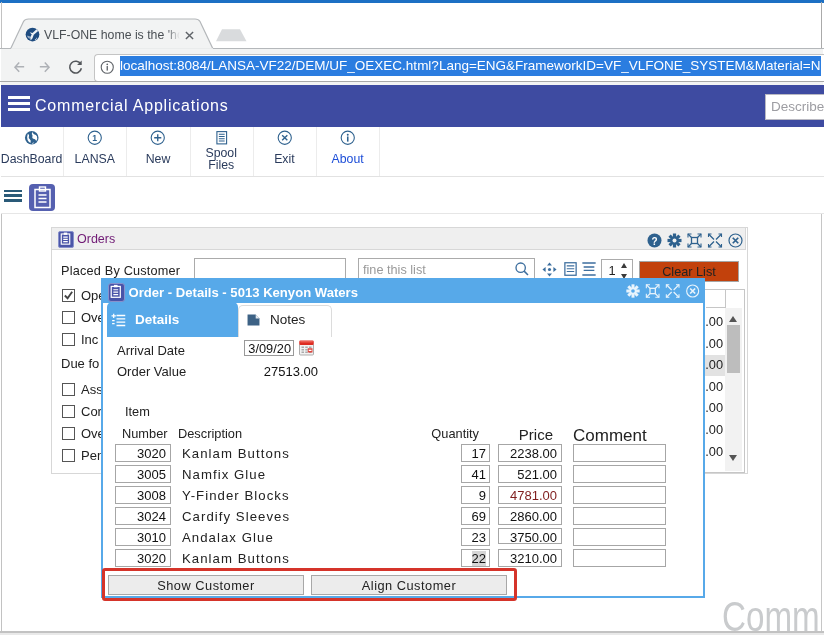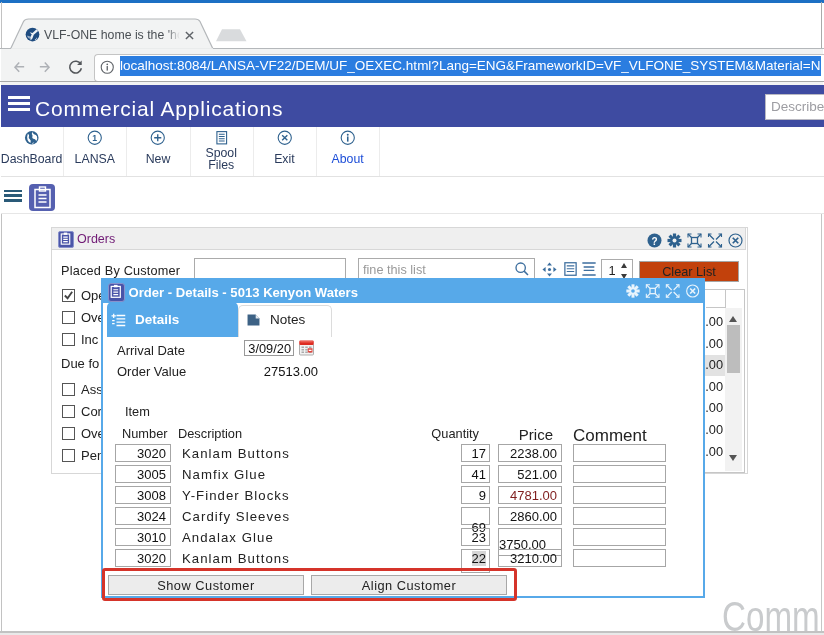--- a/index.html
+++ b/index.html
@@ -62,21 +62,21 @@
   </div>
 
   <div class="abs" style="left:0px;top:80.5px;width:824px;height:1.3px;background:#a9a9a9;"></div>
   <div class="abs" style="left:1px;top:82px;width:822px;height:2.5px;background:#f3f3f3;"></div>
   <div class="abs" style="left:1px;top:84.5px;width:823px;height:42.5px;background:#3e4ba1;"></div>
   <div class="abs" style="left:8px;top:96px;width:22px;height:16px;">
     <div style="height:3px;background:#fff;margin-bottom:3.2px;"></div>
     <div style="height:3px;background:#fff;margin-bottom:3.2px;"></div>
     <div style="height:3px;background:#fff;"></div>
   </div>
-  <div class="abs" style="left:35px;top:97px;font-size:21px;letter-spacing:0.8px;color:#fff;">Commercial Applications</div>
+  <div class="abs" style="left:35px;top:97px;font-size:16px;letter-spacing:0.8px;color:#fff;">Commercial Applications</div>
   <div class="abs" style="left:765px;top:94px;width:59px;height:24px;background:#fff;border:1px solid #b9b9c2;border-right:none;">
     <div style="font-size:13.5px;color:#9d9da2;margin:4px 0 0 5px;">Describe</div>
   </div>
 
   <div class="abs" style="left:1px;top:127px;width:823px;height:49px;background:#fff;border-bottom:1px solid #e2e2e2;"></div>
   <div id="toolbar" class="abs" style="left:0;top:127px;height:49px;">
       <div class="abs" style="left:0px;top:0;width:63.2px;height:49px;border-right:1px solid #ececec;"></div>
       <svg class="abs" style="left:24px;top:3px;" width="15.5" height="15.5" viewBox="0 0 24 24">
         <circle cx="12" cy="12" r="10.5" fill="#2e618e"></circle>
         <path d="M6 5.5 Q9 8.5 7.5 11 Q6.5 12.5 9 14.5 Q11.5 16.5 10 20 Q7 18.5 5.5 15.5 Q4 11 6 5.5 Z" fill="#fff"></path>
@@ -333,31 +333,31 @@
       <div class="abs" style="left:461px;top:465px;width:29px;height:18px;border:1px solid #a6a6a6;box-sizing:border-box;font-size:13px;color:#111;text-align:right;padding:1px 3px 0 0;"><span style="">41</span></div>
       <div class="abs" style="left:498px;top:465px;width:64px;height:18px;border:1px solid #a6a6a6;box-sizing:border-box;font-size:13px;color:#111;text-align:right;padding:1px 4px 0 0;">521.00</div>
       <div class="abs" style="left:573px;top:465px;width:93px;height:18px;border:1px solid #a6a6a6;box-sizing:border-box;background:#fff;"></div>
       <div class="abs" style="left:115px;top:486px;width:56px;height:18px;border:1px solid #a6a6a6;box-sizing:border-box;font-size:13px;color:#111;text-align:right;padding:1px 4px 0 0;">3008</div>
       <div class="abs" style="left:182px;top:488px;font-size:13.2px;letter-spacing:1.05px;color:#222;">Y-Finder Blocks</div>
       <div class="abs" style="left:461px;top:486px;width:29px;height:18px;border:1px solid #a6a6a6;box-sizing:border-box;font-size:13px;color:#111;text-align:right;padding:1px 3px 0 0;"><span style="">9</span></div>
       <div class="abs" style="left:498px;top:486px;width:64px;height:18px;border:1px solid #a6a6a6;box-sizing:border-box;font-size:13px;color:#7f1d1d;text-align:right;padding:1px 4px 0 0;">4781.00</div>
       <div class="abs" style="left:573px;top:486px;width:93px;height:18px;border:1px solid #a6a6a6;box-sizing:border-box;background:#fff;"></div>
       <div class="abs" style="left:115px;top:507px;width:56px;height:18px;border:1px solid #a6a6a6;box-sizing:border-box;font-size:13px;color:#111;text-align:right;padding:1px 4px 0 0;">3024</div>
       <div class="abs" style="left:182px;top:509px;font-size:13.2px;letter-spacing:1.05px;color:#222;">Cardify Sleeves</div>
-      <div class="abs" style="left:461px;top:507px;width:29px;height:18px;border:1px solid #a6a6a6;box-sizing:border-box;font-size:13px;color:#111;text-align:right;padding:12px 3px 0 0;"><span style="">69</span></div>
+      <div class="abs" style="left:461px;top:507px;width:29px;height:18px;border:1px solid #a6a6a6;box-sizing:border-box;font-size:13px;color:#111;text-align:right;padding:1px 3px 0 0;"><span style="">69</span></div>
       <div class="abs" style="left:498px;top:507px;width:64px;height:18px;border:1px solid #a6a6a6;box-sizing:border-box;font-size:13px;color:#111;text-align:right;padding:1px 4px 0 0;">2860.00</div>
       <div class="abs" style="left:573px;top:507px;width:93px;height:18px;border:1px solid #a6a6a6;box-sizing:border-box;background:#fff;"></div>
       <div class="abs" style="left:115px;top:528px;width:56px;height:18px;border:1px solid #a6a6a6;box-sizing:border-box;font-size:13px;color:#111;text-align:right;padding:1px 4px 0 0;">3010</div>
       <div class="abs" style="left:182px;top:530px;font-size:13.2px;letter-spacing:1.05px;color:#222;">Andalax Glue</div>
       <div class="abs" style="left:461px;top:528px;width:29px;height:18px;border:1px solid #a6a6a6;box-sizing:border-box;font-size:13px;color:#111;text-align:right;padding:1px 3px 0 0;"><span style="">23</span></div>
-      <div class="abs" style="left:498px;top:528px;width:64px;height:28px;border:1px solid #a6a6a6;box-sizing:border-box;font-size:13px;color:#111;text-align:left;padding:8px 4px 0 0;">3750.00</div>
+      <div class="abs" style="left:498px;top:528px;width:64px;height:16px;border:1px solid #a6a6a6;box-sizing:border-box;font-size:13px;color:#111;text-align:right;padding:1px 4px 0 0;">3750.00</div>
       <div class="abs" style="left:573px;top:528px;width:93px;height:18px;border:1px solid #a6a6a6;box-sizing:border-box;background:#fff;"></div>
       <div class="abs" style="left:115px;top:549px;width:56px;height:18px;border:1px solid #a6a6a6;box-sizing:border-box;font-size:13px;color:#111;text-align:right;padding:1px 4px 0 0;">3020</div>
       <div class="abs" style="left:182px;top:551px;font-size:13.2px;letter-spacing:1.05px;color:#222;">Kanlam Buttons</div>
-      <div class="abs" style="left:461px;top:549px;width:29px;height:24px;border:1px solid #a6a6a6;box-sizing:border-box;font-size:13px;color:#111;text-align:right;padding:1px 3px 4px 0;"><span style="background:#d6d6d6;">22</span></div>
+      <div class="abs" style="left:461px;top:549px;width:29px;height:18px;border:1px solid #a6a6a6;box-sizing:border-box;font-size:13px;color:#111;text-align:right;padding:1px 3px 4px 0;"><span style="background:#d6d6d6;">22</span></div>
       <div class="abs" style="left:498px;top:549px;width:64px;height:18px;border:1px solid #a6a6a6;box-sizing:border-box;font-size:13px;color:#111;text-align:right;padding:1px 4px 0 0;">3210.00</div>
       <div class="abs" style="left:573px;top:549px;width:93px;height:18px;border:1px solid #a6a6a6;box-sizing:border-box;background:#fff;"></div>
     </div>
 
   <div class="abs" style="left:108px;top:575px;width:196px;height:20px;background:#ececec;border:1px solid #a8a8a8;box-sizing:border-box;text-align:center;">
       <div style="font-size:12.8px;letter-spacing:0.5px;color:#222;margin-top:2px;">Show Customer</div>
     </div>
   <div class="abs" style="left:311px;top:575px;width:196px;height:20px;background:#ececec;border:1px solid #a8a8a8;box-sizing:border-box;text-align:center;">
       <div style="font-size:12.8px;letter-spacing:0.5px;color:#222;margin-top:2px;">Align Customer</div>
     </div>

